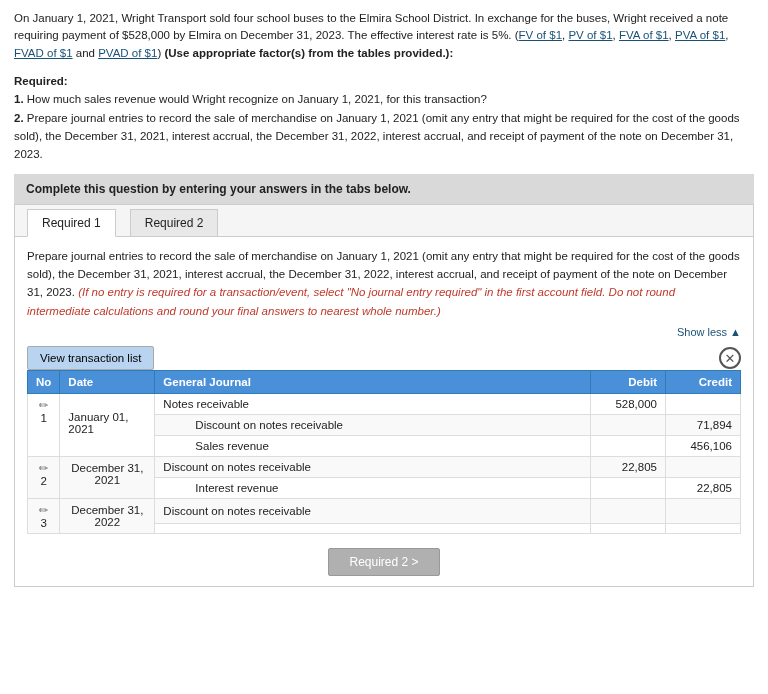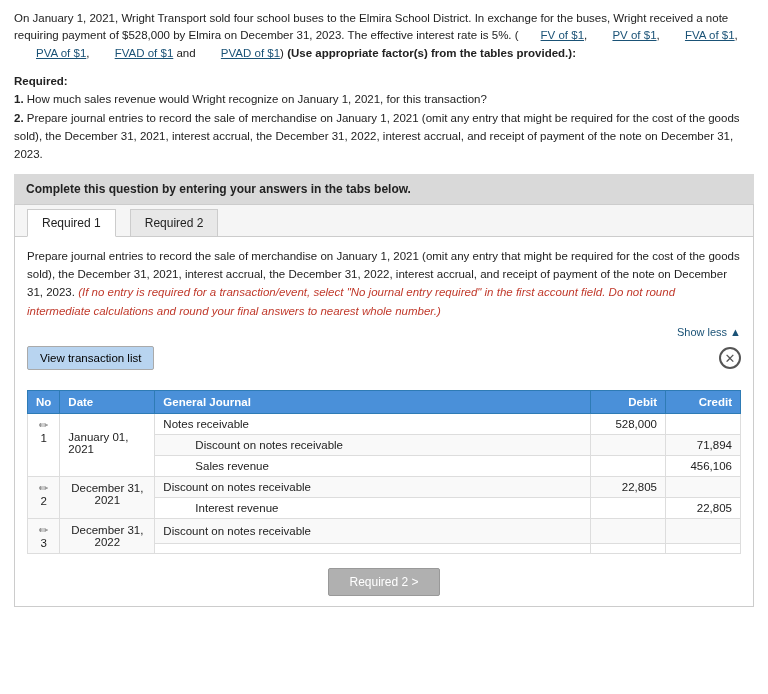--- a/index.html
+++ b/index.html
@@ -12,21 +12,20 @@
       width: 768px;
     }
     .intro-text {
       font-size: 11.5px;
       line-height: 1.5;
       margin-bottom: 10px;
     }
     .intro-text a {
       color: #1a5276;
       text-decoration: underline;
-      margin-left: 22px;
     }
     .bold { font-weight: bold; }
     .required-section {
       margin-bottom: 10px;
     }
     .required-section p {
       font-size: 11.5px;
       line-height: 1.6;
     }
     .complete-banner {
@@ -79,21 +78,21 @@
       text-align: right;
       font-size: 11px;
       color: #1a5276;
       cursor: pointer;
       margin-bottom: 8px;
     }
     .btn-row {
       display: flex;
       align-items: center;
       gap: 6px;
-      margin-bottom: 20px;
+      margin-bottom: 0;
     }
     .btn {
       padding: 5px 12px;
       font-size: 11.5px;
       background: #b8d4f0;
       border: 1px solid #aaa;
       cursor: pointer;
       border-radius: 2px;
     }
     .btn.active-btn {

